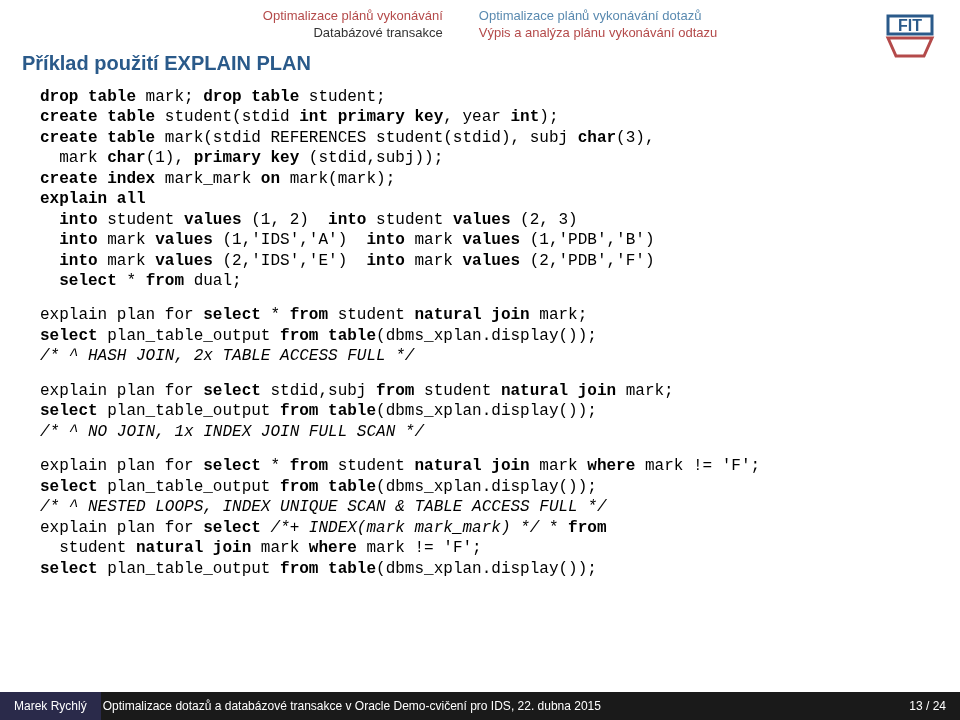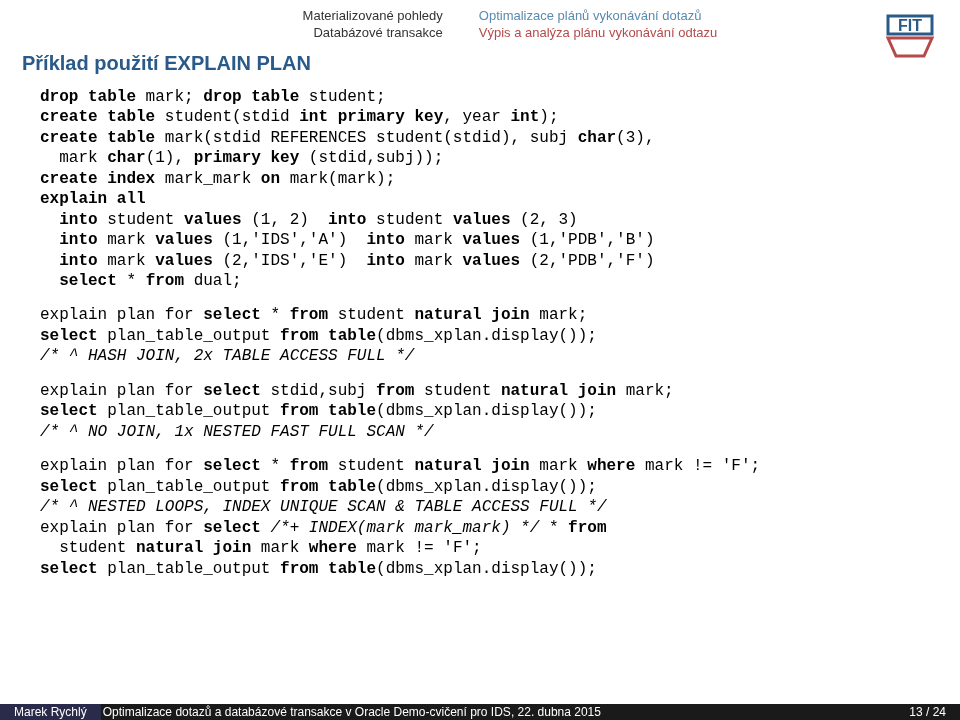--- a/index.html
+++ b/index.html
@@ -36,21 +36,21 @@
     color: #000;
     white-space: pre;
   }
   .code .kw { font-weight: bold; }
   .code .it { font-style: italic; }
   .footer {
     position: absolute;
     bottom: 0;
     left: 0;
     right: 0;
-    height: 16px;
+    height: 28px;
     background: #1a1a1a;
     color: #fff;
     font-size: 12px;
     display: flex;
     align-items: center;
   }
   .footer-author {
     background: #2a2a4a;
     padding: 3px 14px;
     height: 100%;
@@ -71,21 +71,21 @@
     top: 12px;
     width: 56px;
     height: 48px;
   }
 </style>
 </head>
 <body>
 
 <div class="header">
   <div class="header-left">
-    <div>Materializované pohledy</div>
+    <div class="active">Optimalizace plánů vykonávání</div>
     <div>Databázové transakce</div>
   </div>
   <div class="header-right">
     <div>Optimalizace plánů vykonávání dotazů</div>
     <div class="active">Výpis a analýza plánu vykonávání odtazu</div>
   </div>
 </div>
 
 <svg class="logo" viewBox="0 0 56 48">
   <rect x="6" y="4" width="44" height="18" fill="none" stroke="#2a5a8a" stroke-width="3"></rect>
@@ -103,21 +103,21 @@
 </span><span class="kw">explain all</span><span>
 </span><span class="kw">  into</span><span> student </span><span class="kw">values</span><span> (1, 2)  </span><span class="kw">into</span><span> student </span><span class="kw">values</span><span> (2, 3)
 </span><span class="kw">  into</span><span> mark </span><span class="kw">values</span><span> (1,'IDS','A')  </span><span class="kw">into</span><span> mark </span><span class="kw">values</span><span> (1,'PDB','B')
 </span><span class="kw">  into</span><span> mark </span><span class="kw">values</span><span> (2,'IDS','E')  </span><span class="kw">into</span><span> mark </span><span class="kw">values</span><span> (2,'PDB','F')
 </span><span class="kw">  select</span><span> * </span><span class="kw">from</span><span> dual;</span></div>
 <div class="code" style="padding-top:14px"><span>explain plan for </span><span class="kw">select</span><span> * </span><span class="kw">from</span><span> student </span><span class="kw">natural join</span><span> mark;
 </span><span class="kw">select</span><span> plan_table_output </span><span class="kw">from table</span><span>(dbms_xplan.display());
 </span><span class="it">/* ^ HASH JOIN, 2x TABLE ACCESS FULL */</span></div>
 <div class="code" style="padding-top:14px"><span>explain plan for </span><span class="kw">select</span><span> stdid,subj </span><span class="kw">from</span><span> student </span><span class="kw">natural join</span><span> mark;
 </span><span class="kw">select</span><span> plan_table_output </span><span class="kw">from table</span><span>(dbms_xplan.display());
-</span><span class="it">/* ^ NO JOIN, 1x NESTED FAST FULL SCAN */</span></div>
+</span><span class="it">/* ^ NO JOIN, 1x INDEX JOIN FULL SCAN */</span></div>
 <div class="code" style="padding-top:14px"><span>explain plan for </span><span class="kw">select</span><span> * </span><span class="kw">from</span><span> student </span><span class="kw">natural join</span><span> mark </span><span class="kw">where</span><span> mark != 'F';
 </span><span class="kw">select</span><span> plan_table_output </span><span class="kw">from table</span><span>(dbms_xplan.display());
 </span><span class="it">/* ^ NESTED LOOPS, INDEX UNIQUE SCAN &amp; TABLE ACCESS FULL */</span><span>
 </span><span>explain plan for </span><span class="kw">select</span><span> </span><span class="it">/*+ INDEX(mark mark_mark) */</span><span> * </span><span class="kw">from</span><span>
 </span><span>  student </span><span class="kw">natural join</span><span> mark </span><span class="kw">where</span><span> mark != 'F';
 </span><span class="kw">select</span><span> plan_table_output </span><span class="kw">from table</span><span>(dbms_xplan.display());
 </span></div>
 
 <div class="footer">
   <div class="footer-author">Marek Rychlý</div>

